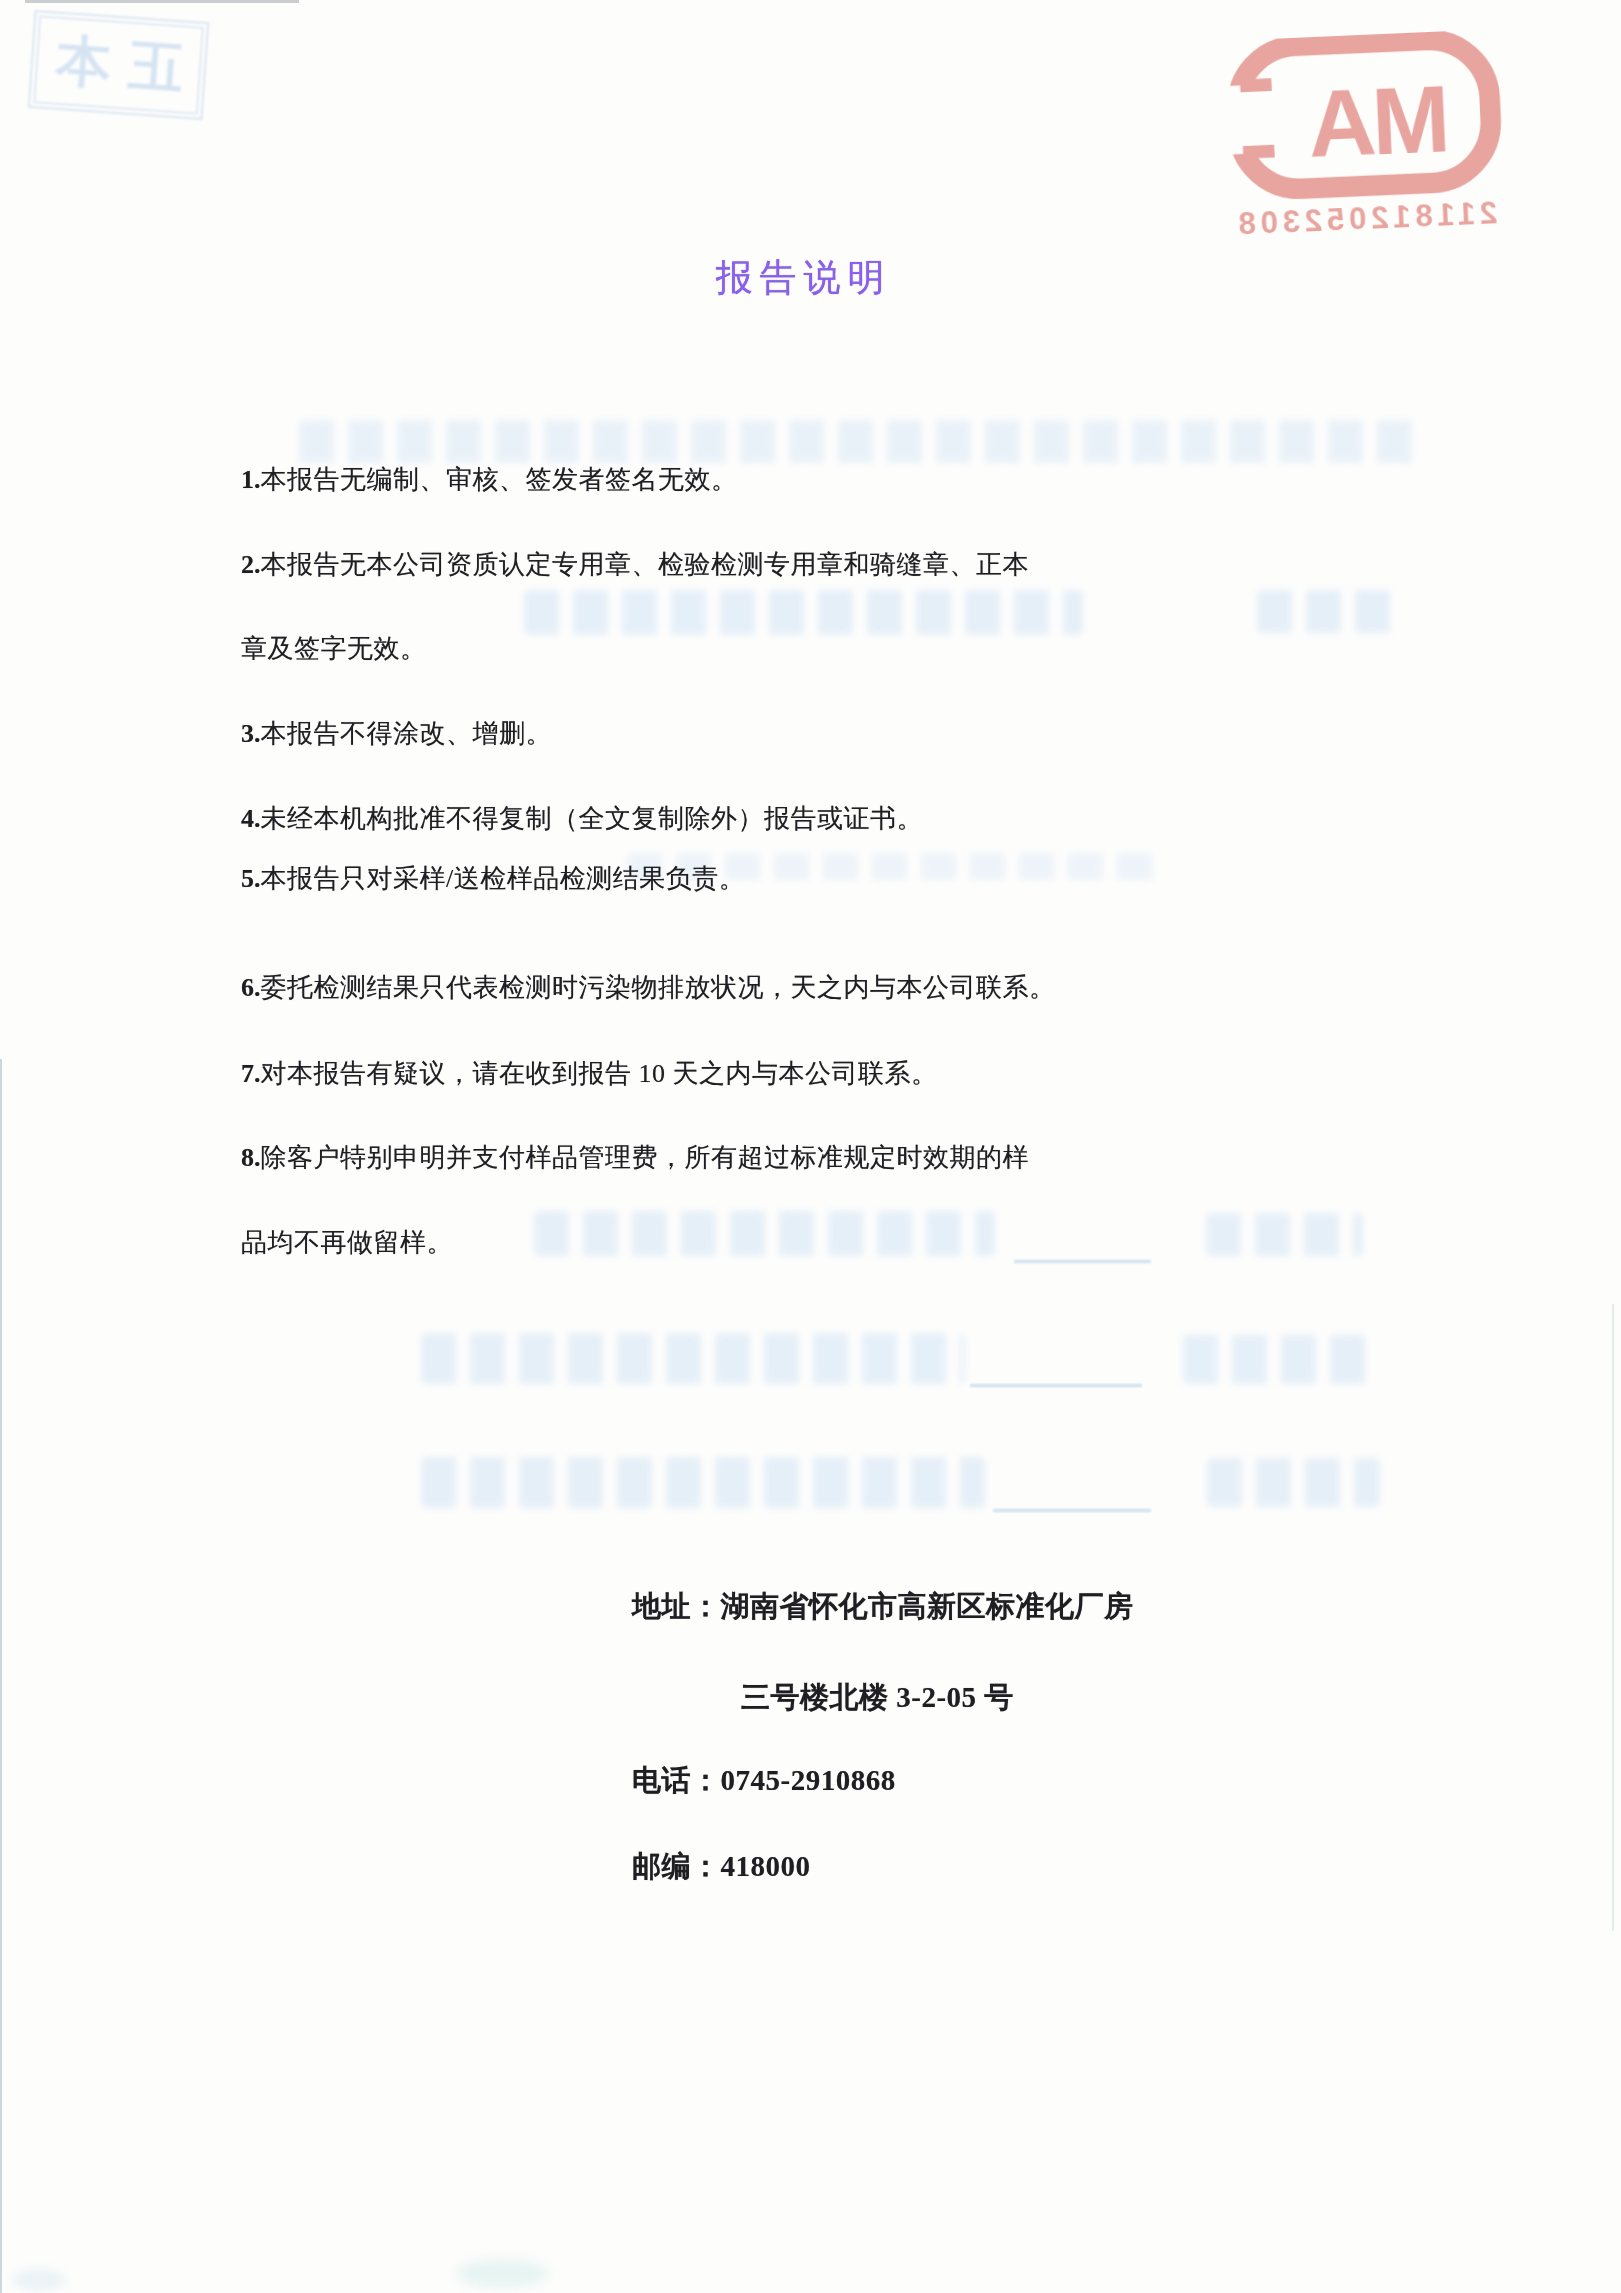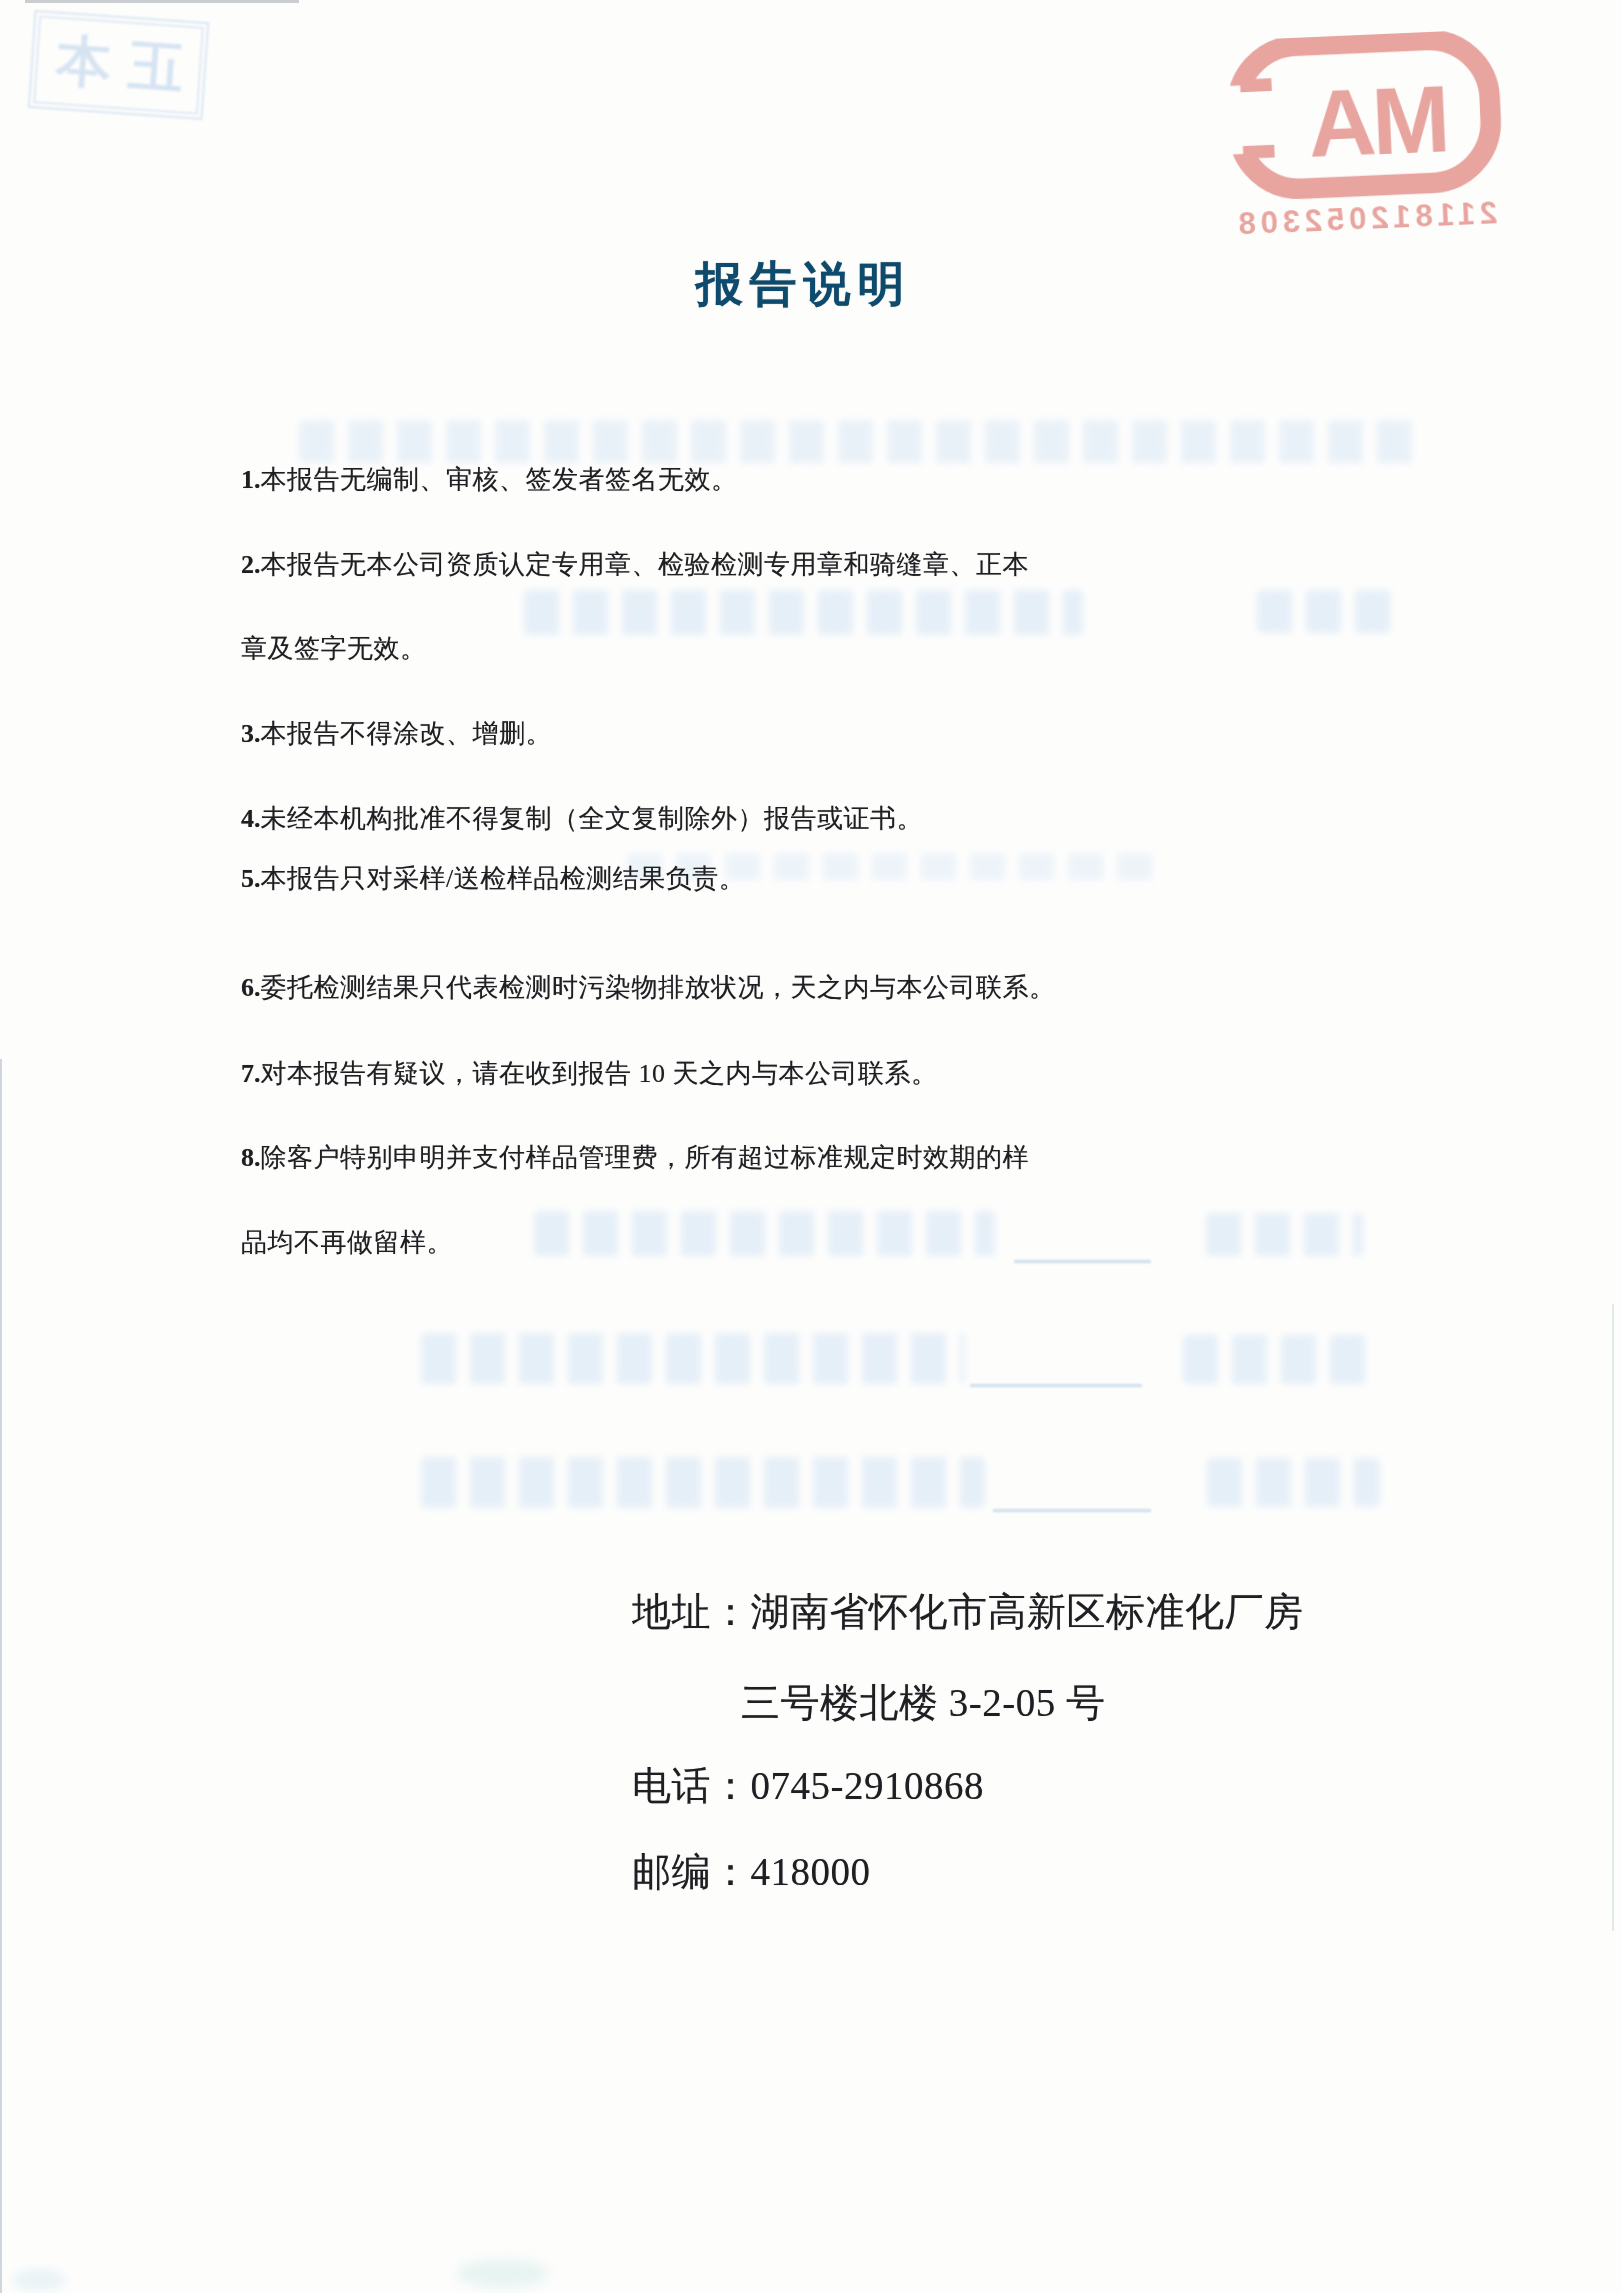--- a/index.html
+++ b/index.html
@@ -10,41 +10,41 @@
     background:#fdfdfc;
     overflow:hidden;
     font-family:"Liberation Serif","DejaVu Serif",serif;
     color:#1f1f23;
   }
 
   
   .doc-title{
     position:absolute;top:253px;left:0;width:1607px;
     text-align:center;
-    font-size:47px;font-weight:bold;letter-spacing:6.9px;
-    color:#0c4a6e;
+    font-size:37px;font-weight:normal;letter-spacing:6.9px;
+    color:#8b5cf6;
     text-shadow:0 0 1px rgba(20,20,25,.55);
   }
 
   
   .note-line{
     position:absolute;left:241px;width:1235px;
     font-size:26px;line-height:1.18;
     letter-spacing:0.5px;
     white-space:nowrap;
     text-shadow:0 0 0.7px rgba(25,25,30,.5);
   }
   .note-line .num{font-weight:bold;letter-spacing:0;}
   .nl0{top:465px}.nl1{top:550px}.nl2{top:634px}.nl3{top:719px}.nl4{top:804px}
   .nl5{top:864px}.nl6{top:973px}.nl7{top:1059px}.nl8{top:1143px}.nl9{top:1228px}
 
   
   .contact-row{
     position:absolute;left:632px;
-    font-size:39px;font-weight:normal;line-height:1.15;
+    font-size:29px;font-weight:bold;line-height:1.15;
     white-space:nowrap;letter-spacing:0.5px;
     text-shadow:0 0 0.7px rgba(25,25,30,.5);
   }
   .cr0{top:1590px}.cr1{top:1681px;left:741px}.cr2{top:1764px}.cr3{top:1850px}
 
   
   .cma-stamp{
     position:absolute;left:1221px;top:35px;width:282px;height:202px;
     color:#dc6f66;
     opacity:.62;

